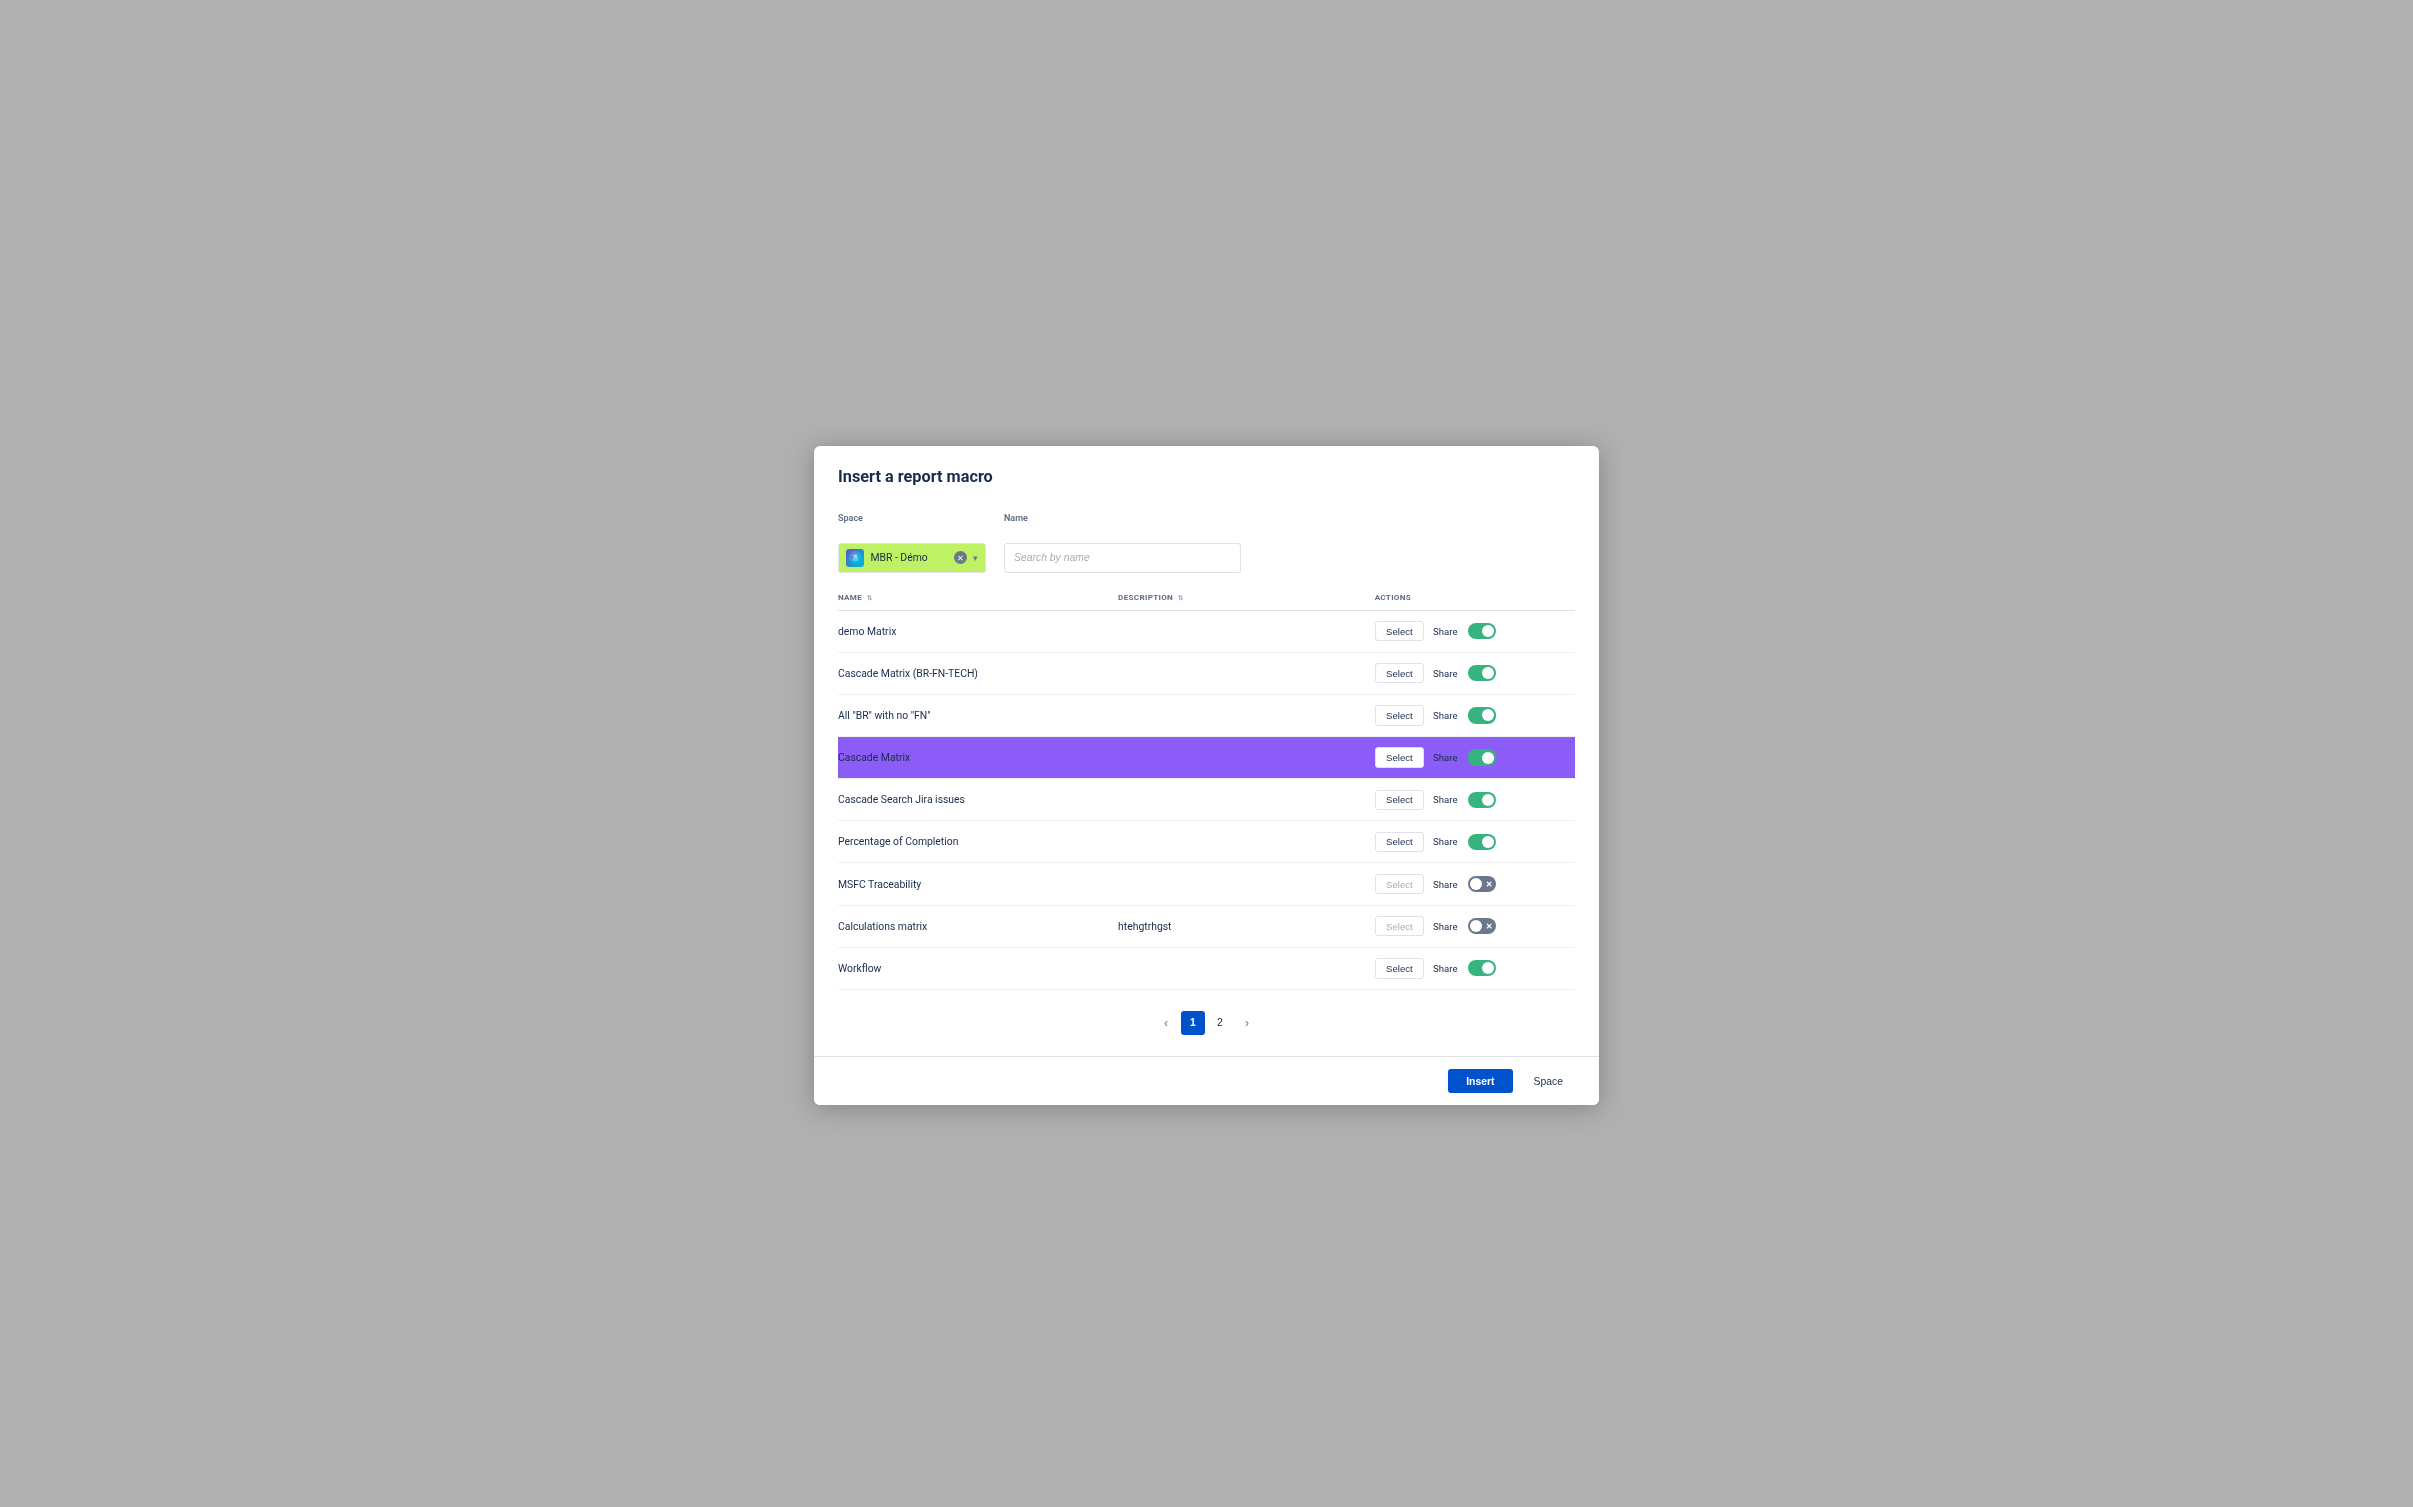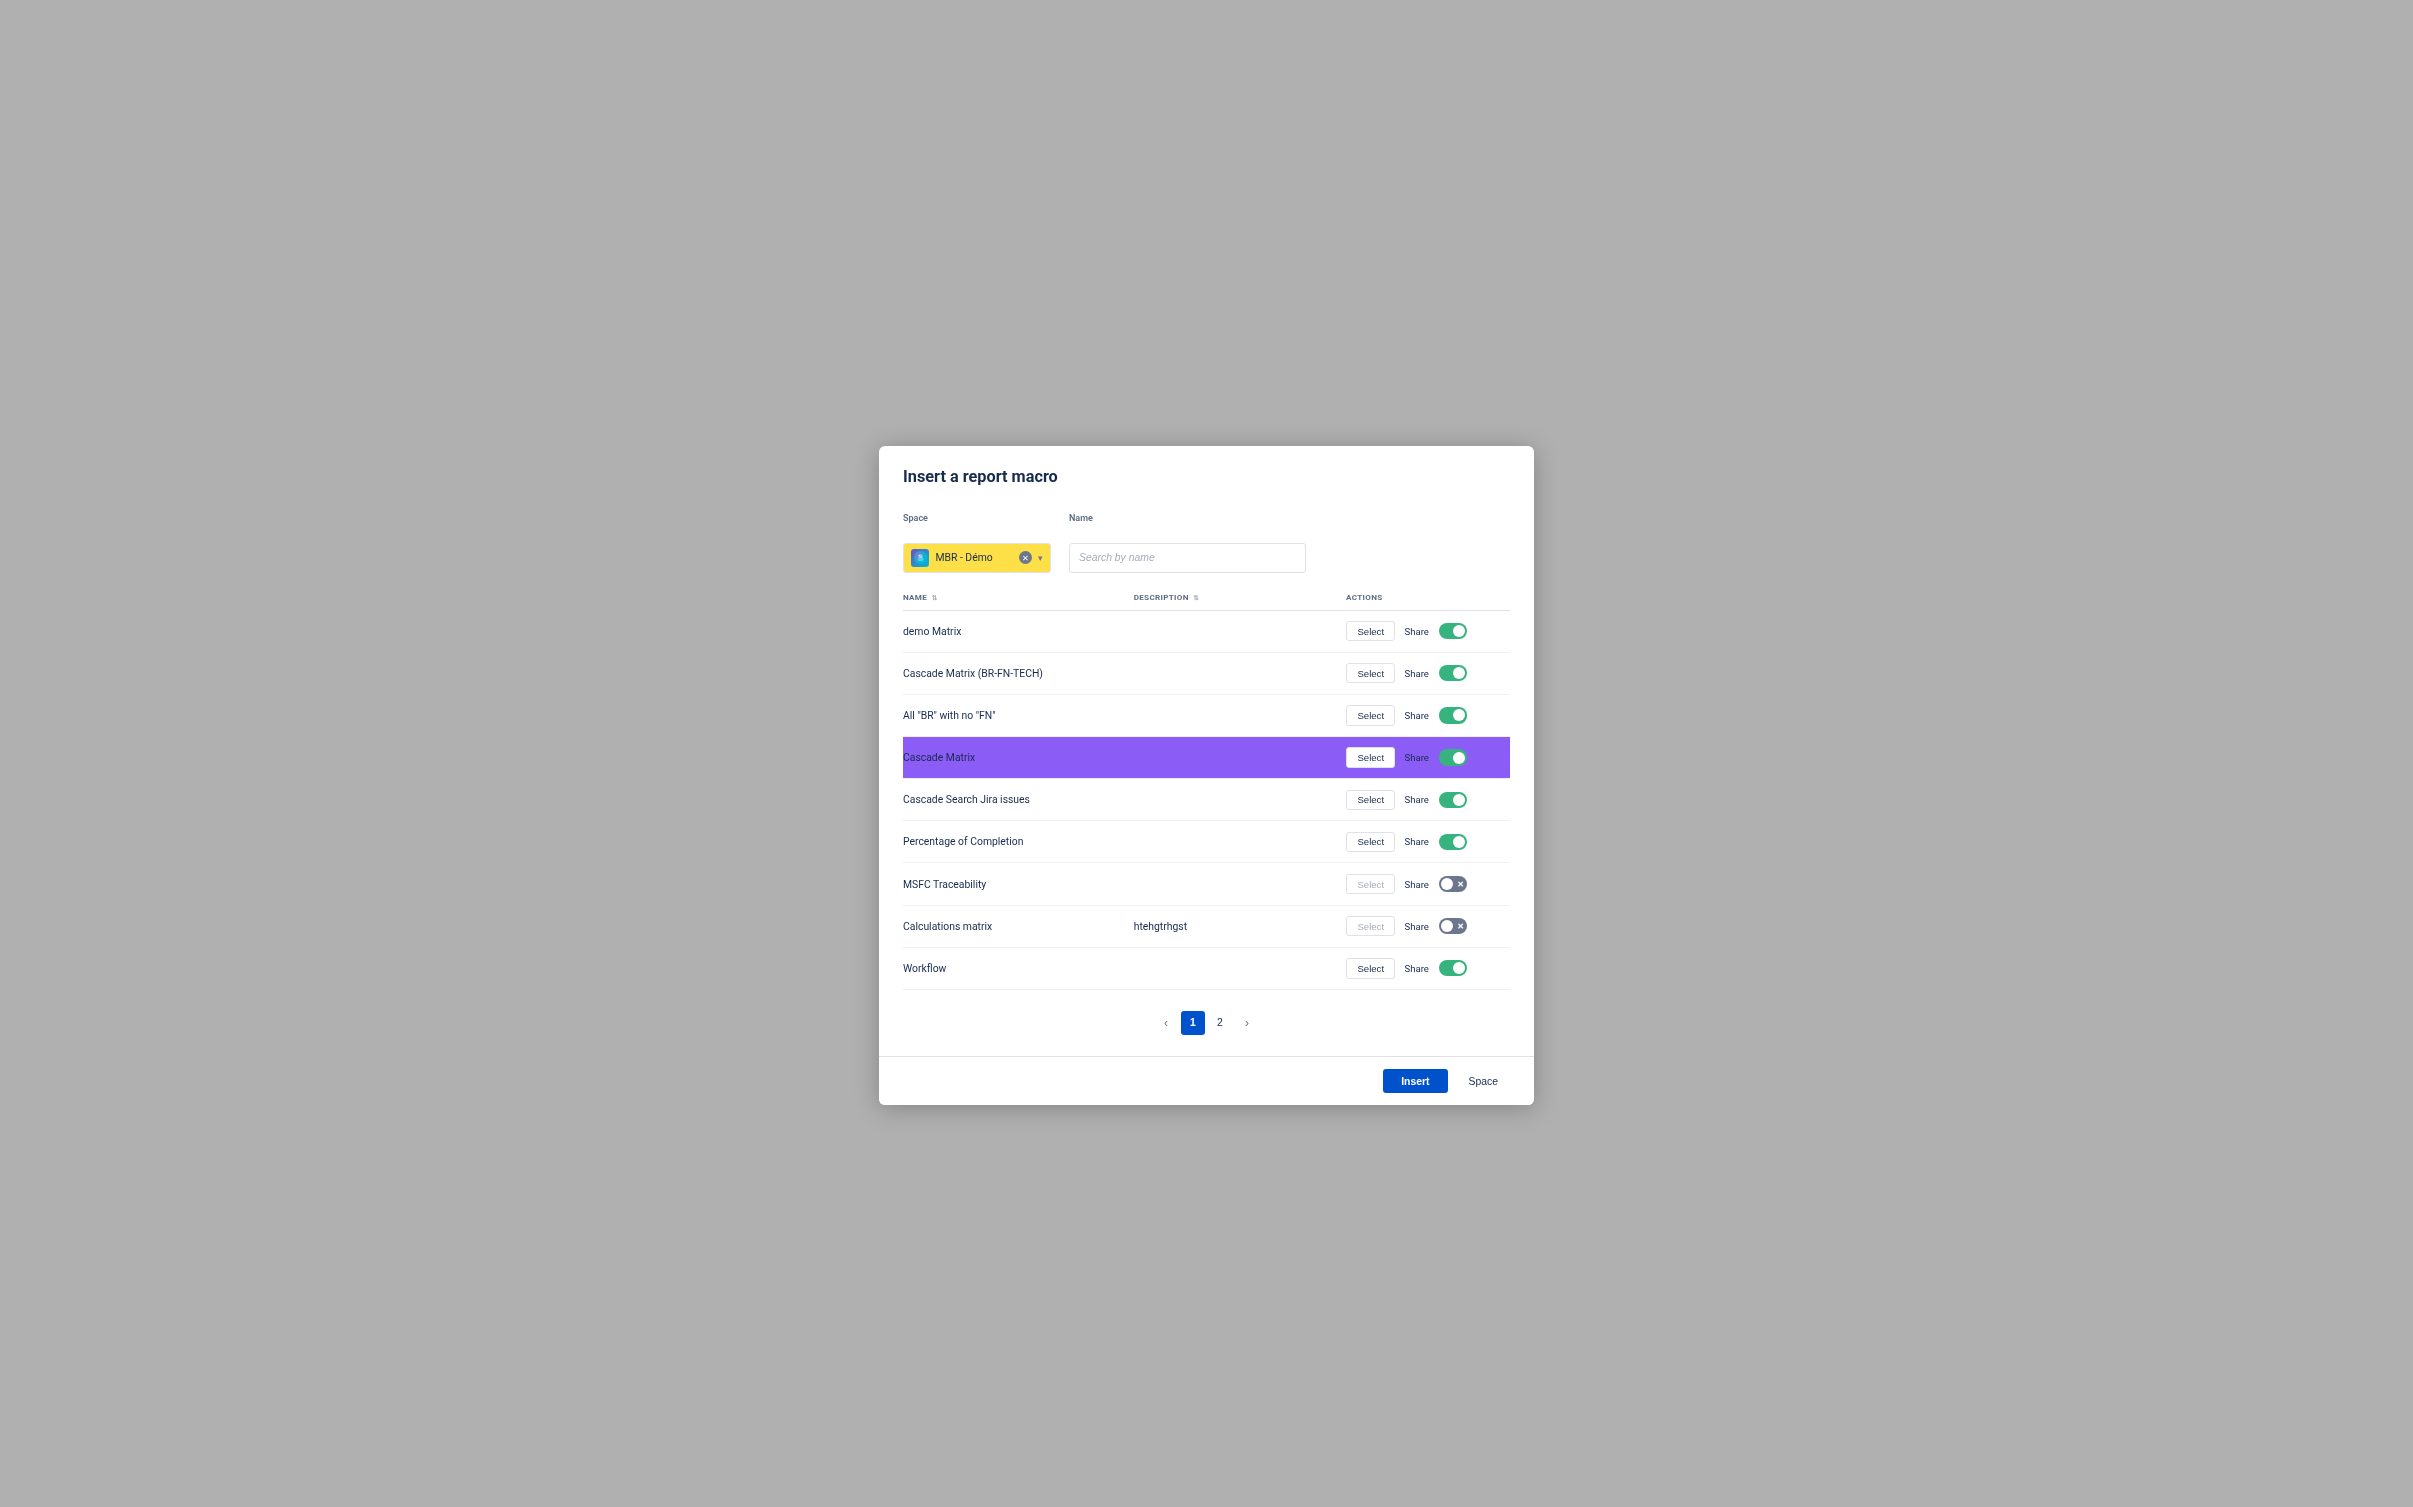--- a/index.html
+++ b/index.html
@@ -7,21 +7,21 @@
       background: #b0b0b0;
       display: flex;
       justify-content: center;
       align-items: center;
       min-height: 100vh;
       font-family: -apple-system, BlinkMacSystemFont, "Segoe UI", Roboto, sans-serif;
     }
     .modal {
       background: #fff;
       border-radius: 6px;
-      width: 655px;
+      width: 785px;
       max-width: 98vw;
       box-shadow: 0 3px 24px rgba(0,0,0,0.25);
       display: flex;
       flex-direction: column;
       overflow: hidden;
       margin-top: 44px;
     }
     .modal-header {
       padding: 21px 24px 15px 24px;
       border-bottom: none;
@@ -48,21 +48,21 @@
       color: #5e6c84;
       text-transform: none;
       letter-spacing: 0;
     }
     .space-select {
       display: flex;
       align-items: center;
       border: 1.5px solid #dfe1e6;
       border-radius: 3px;
       padding: 4.4px 7.4px;
-      background: #fde047;
+      background: #bef264;
       gap: 6px;
       cursor: pointer;
       min-width: 148px;
       height: 30px;
     }
     .space-avatar {
       width: 18px;
       height: 18px;
       border-radius: 3px;
       background: linear-gradient(135deg, #6554c0 0%, #00b8d9 100%);

